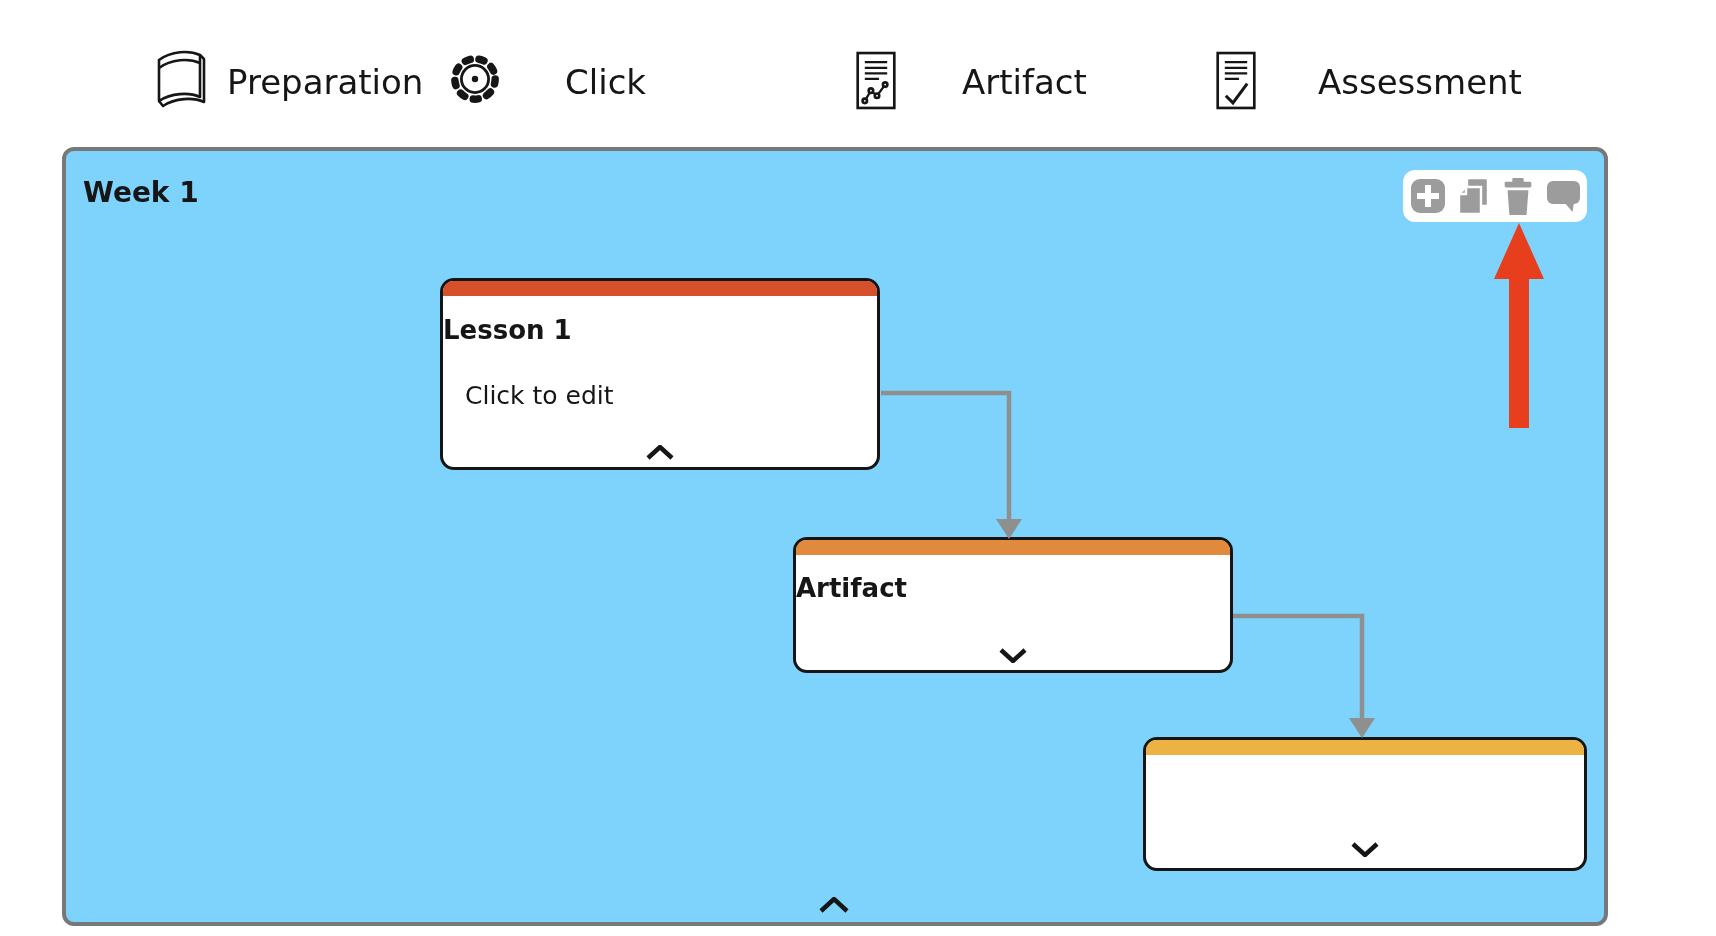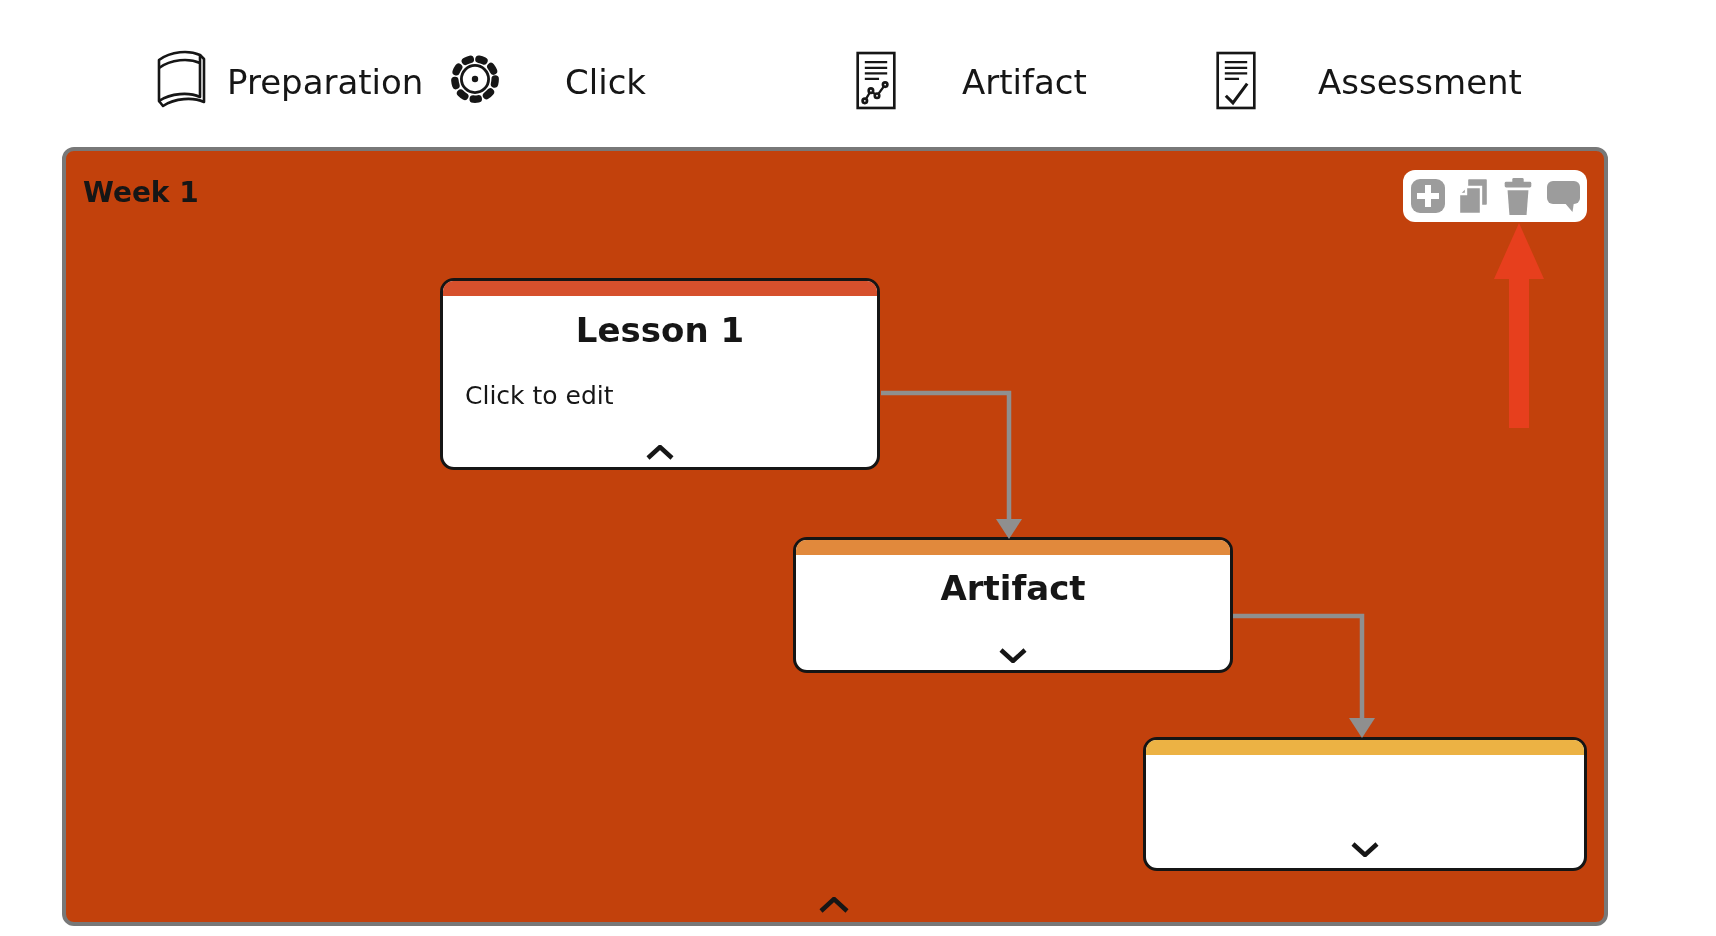--- a/index.html
+++ b/index.html
@@ -14,36 +14,36 @@
   #prep-label{left:227px;top:61px;text-align:right;}
   #gear-icon{left:445px;top:48px;}
   #lesson-label{left:565px;top:61px;}
   #docchart-icon{left:855px;top:51px;}
   #artifact-label{left:962px;top:61px;}
   #doccheck-icon{left:1215px;top:51px;}
   #assessment-label{left:1300px;top:61px;margin-left:18px;}
   
   .week{
     position:absolute;left:62px;top:147px;width:1546px;height:779px;box-sizing:border-box;
-    background:#c2410c;border:4px solid #787878;border-radius:12px;
+    background:#7dd3fc;border:4px solid #787878;border-radius:12px;
   }
   .week-title{position:absolute;left:17px;top:24px;font-size:28px;font-weight:bold;line-height:36px;}
   
   .toolbar{
     position:absolute;left:1337px;top:19px;width:184px;height:52px;box-sizing:border-box;
     background:#ffffff;border-radius:12px;display:flex;align-items:center;justify-content:center;gap:5px;
   }
   .tool-btn{width:40px;height:40px;padding:0;margin:0;border:none;background:transparent;display:flex;align-items:center;justify-content:center;cursor:pointer;}
   
   .node{
     position:absolute;box-sizing:border-box;background:#ffffff;
     border:3px solid #151515;border-radius:14px;
   }
   .node-bar{position:absolute;left:0;right:0;top:0;height:15px;border-radius:10px 10px 0 0;}
-  .node-title{position:absolute;left:0;width:100%;text-align:center;font-size:34px;font-weight:bold;line-height:36px;}
+  .node-title{position:absolute;left:0;width:100%;font-size:26px;font-weight:bold;line-height:36px;}
   .node-body{position:absolute;font-size:25px;line-height:34px;}
   .node-chevron{position:absolute;left:50%;margin-left:-14px;}
   #node-lesson{left:374px;top:127px;width:440px;height:192px;}
   #node-lesson .node-title{top:31px;}
   #node-lesson .node-body{left:22px;top:98px;}
   #node-lesson .node-chevron{top:164px;}
   #node-artifact{left:727px;top:386px;width:440px;height:136px;}
   #node-artifact .node-title{top:30px;}
   #node-artifact .node-chevron{top:108px;}
   #node-quiz{left:1077px;top:586px;width:444px;height:134px;}

